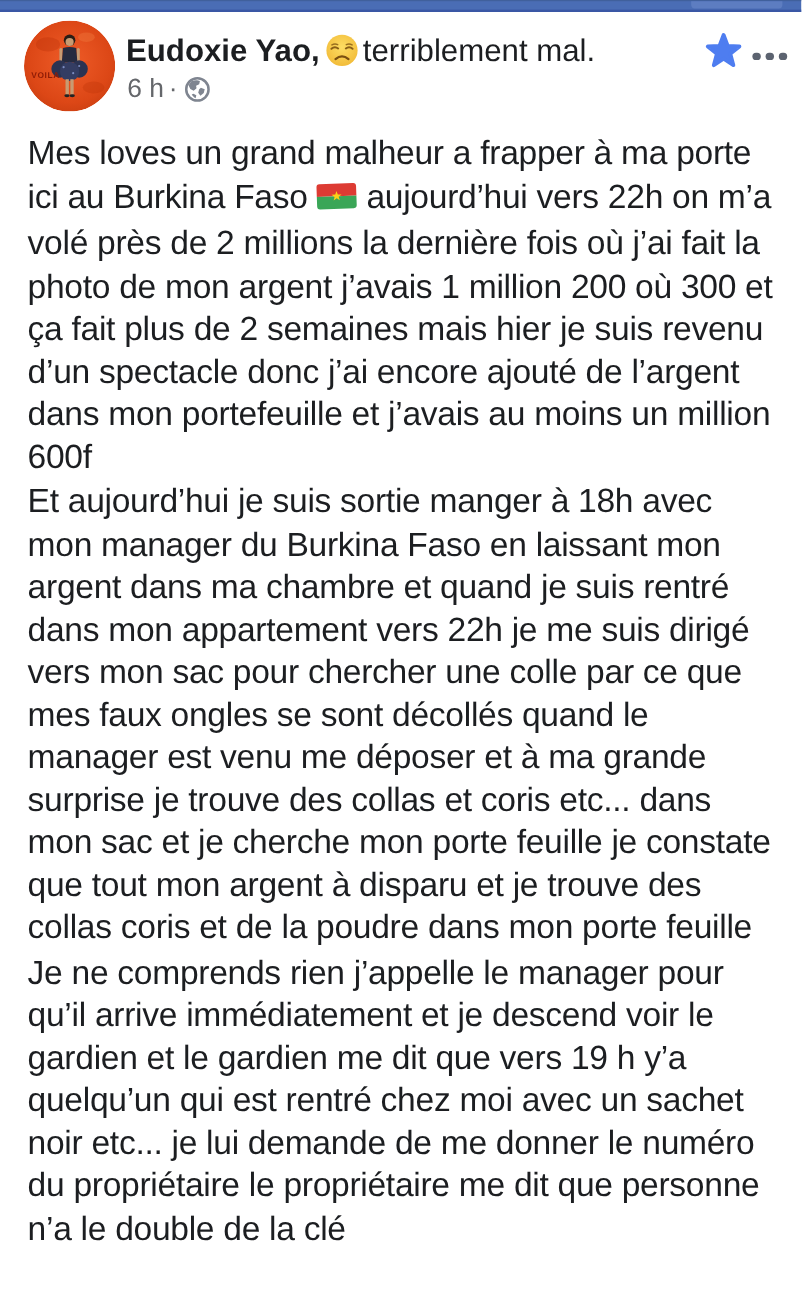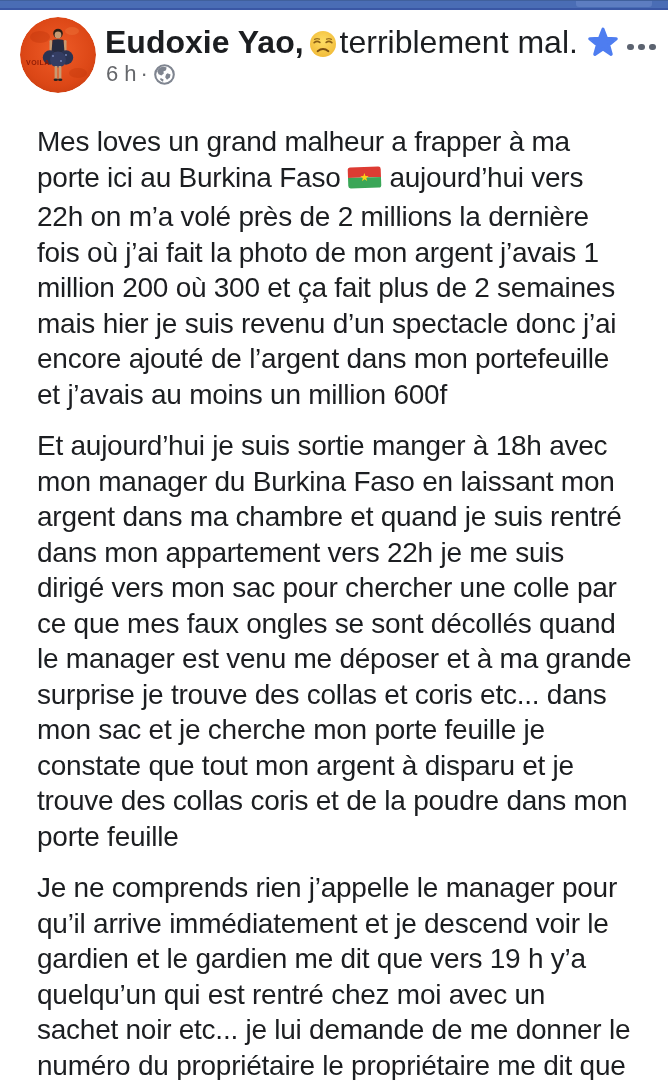--- a/index.html
+++ b/index.html
@@ -25,21 +25,21 @@
     background: #5d7dc1; border-radius: 0 0 3px 3px;
   }
   
   .header { position: absolute; left: 0; top: 10px; width: 668px; height: 98px; }
   .avatar {
     position: absolute; left: 20px; top: 7px; width: 76px; height: 76px;
     border-radius: 50%; overflow: hidden; padding: 0; border: none; background: none; cursor: pointer;
   }
   .name-line {
     position: absolute; left: 105px; top: 15px; width: 470px;
-    font-size: 32px; line-height: 34px; white-space: nowrap;
+    font-size: 26px; line-height: 34px; white-space: nowrap;
   }
   .author { font-weight: bold; color: #1c1e21; cursor: pointer; }
   .feeling { font-weight: normal; color: #1c1e21; }
   .feeling-emoji { vertical-align: -5px; margin: 0 3px 0 5px; }
   .meta-line {
     position: absolute; left: 106px; top: 51px;
     font-size: 22px; color: #65676b; line-height: 26px;
   }
   .meta-line .sep { margin: 0 4px; }
   .globe { vertical-align: -4px; margin-left: 2px; }
@@ -52,21 +52,21 @@
     background: none; border: none; padding: 0; cursor: pointer;
     display: flex; align-items: center; gap: 4.5px;
   }
   .dot { width: 6.5px; height: 6.5px; border-radius: 50%; background: #5c6370; }
   
   .post {
     position: absolute; left: 21px; top: 108px; width: 628px;
     font-size: 28px; line-height: 35.5px; letter-spacing: -0.25px;
     color: #1c1e21;
   }
-  .post p { margin: 16px; }
+  .post p { margin: 2px; }
   .flagwrap { display: inline-block; margin: 0 6px; vertical-align: -4px; }
 </style>
 </head>
 <body>
 
 <div class="screen">
 
   <div class="topbar">
     <div class="topbar-pill"></div>
   </div>

